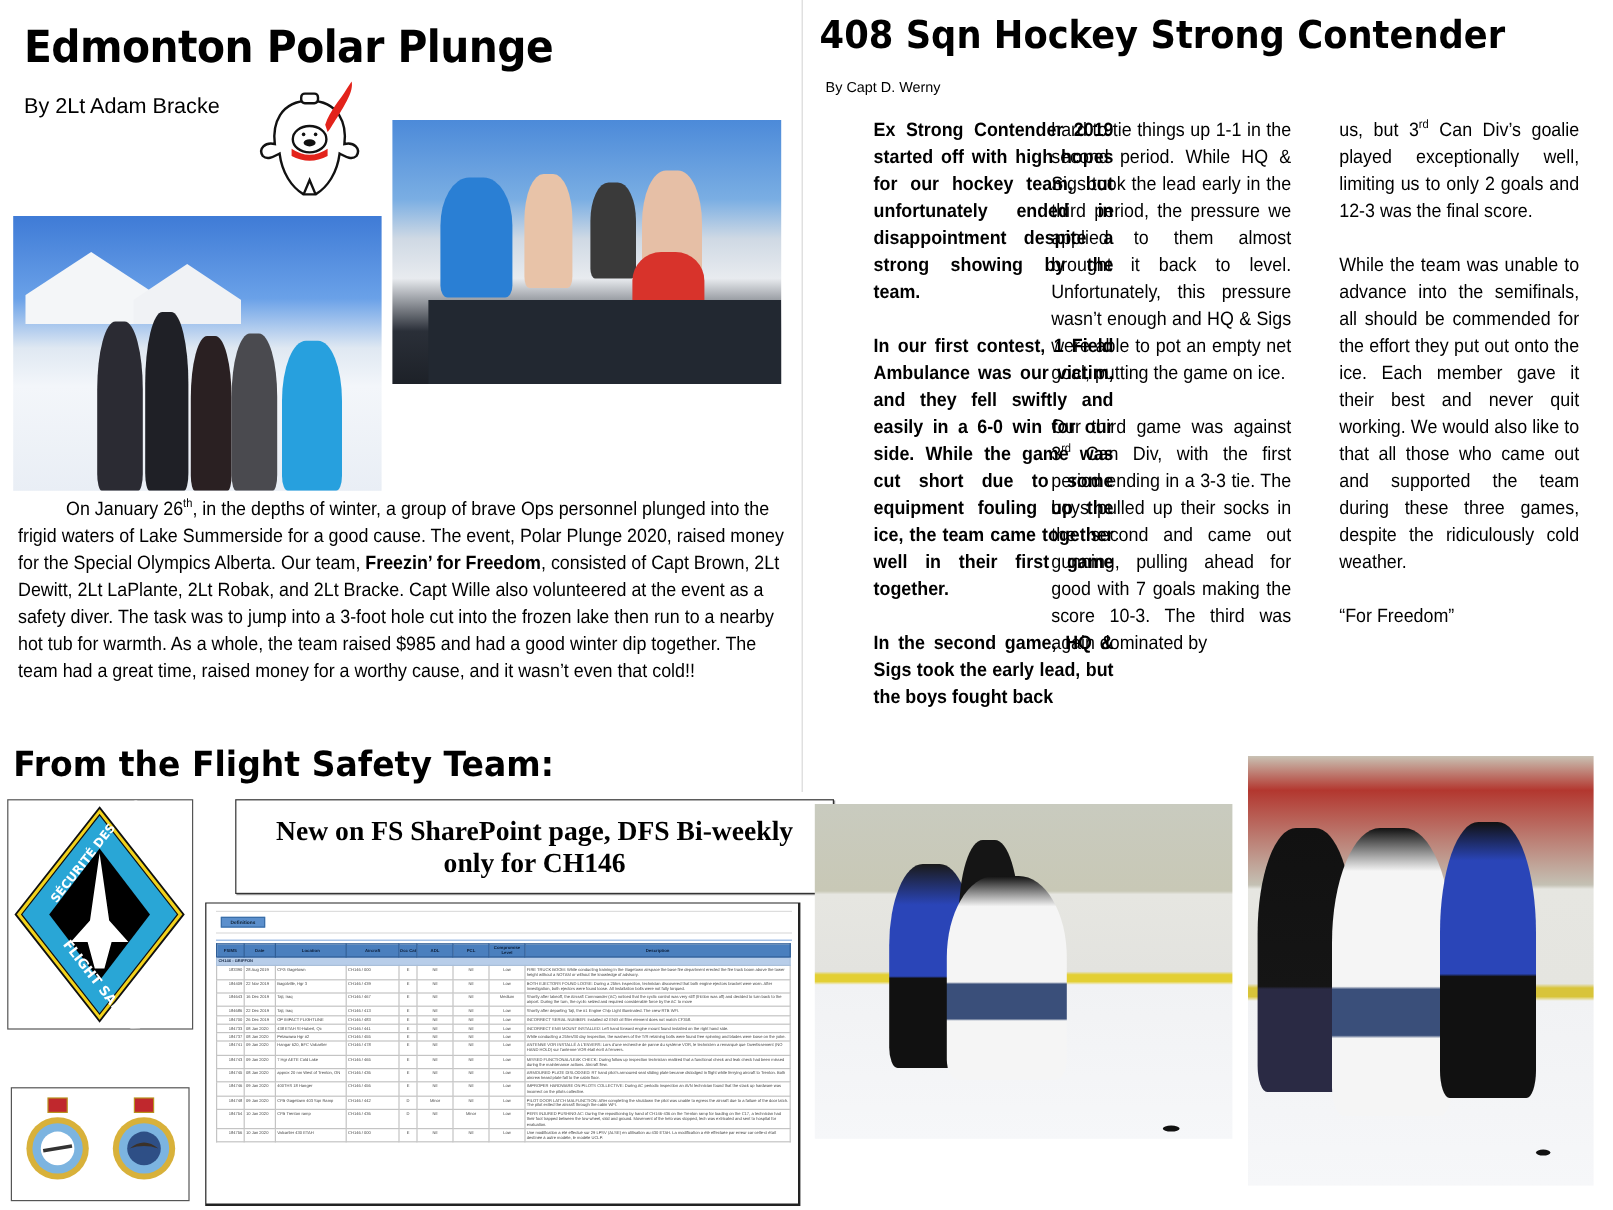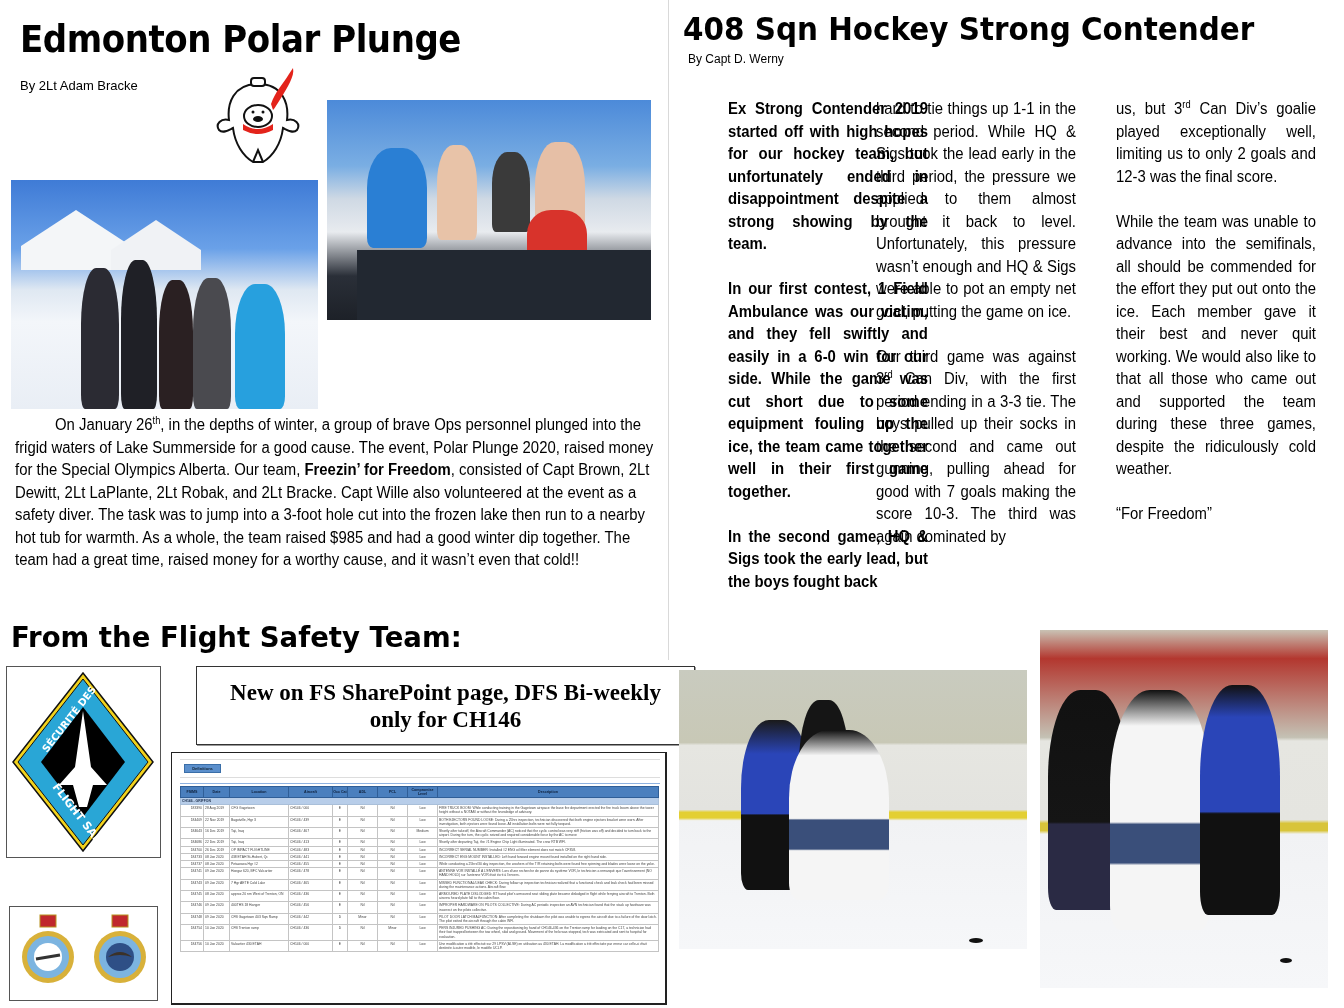--- a/index.html
+++ b/index.html
@@ -3,21 +3,21 @@
 <meta charset="utf-8">
 <style>
   * { box-sizing: border-box; margin: 0; padding: 0; }
   html, body { width: 1344px; height: 1008px; background: #fff; overflow: hidden; }
   body { position: relative; font-family: "Liberation Sans", sans-serif; color: #000; }
 
   .divider-v { position: absolute; left: 668px; top: 0; width: 1px; height: 660px; background: #d9d9d9; }
 
   
   .title-left { position: absolute; left: 20px; top: 18px; font-size: 37px; font-weight: bold; font-family: "DejaVu Sans", sans-serif; letter-spacing: -0.5px; transform: scaleX(0.92); transform-origin: left top; white-space: nowrap; }
-  .byline-left { position: absolute; left: 20px; top: 78px; font-size: 13px; font-family: "Liberation Sans", sans-serif; }
+  .byline-left { position: absolute; left: 20px; top: 78px; font-size: 18px; font-family: "Liberation Sans", sans-serif; }
 
   .polar-logo { position: absolute; left: 213px; top: 64px; width: 90px; height: 104px; }
 
   .photo { position: absolute; overflow: hidden; }
   .photo-group { left: 11px; top: 180px; width: 307px; height: 229px;
     background: linear-gradient(180deg, #3f7bd6 0%, #6aa1e8 30%, #dfe8f2 48%, #f3f6fa 62%, #e9eef5 100%); }
   .photo-tub { left: 327px; top: 100px; width: 324px; height: 220px;
     background: linear-gradient(180deg, #4c8ad9 0%, #7aaee3 30%, #cfd9e4 45%, #e8ebef 60%, #2a2f38 80%, #1d2128 100%); }
   .photo-hockey1 { left: 679px; top: 670px; width: 348px; height: 279px;
     background: linear-gradient(180deg, #c9cbbf 0%, #c8c8b6 26%, #e6e6e1 27%, #e3e3df 50%, #e3cf33 51%, #e3cf33 53%, #f1f2f4 54%, #f6f7f9 100%); }
@@ -45,21 +45,21 @@
   .fs-rule3 { position: absolute; left: 8px; top: 30px; width: 480px; height: 1px; background: #8fb2e0; }
   table.fs { position: absolute; left: 8px; top: 33px; width: 479px; border-collapse: collapse; table-layout: fixed; font-size: 3.4px; line-height: 4.2px; color: #444; }
   table.fs th { background: #4a7fbe; color: #0d1f3a; font-weight: bold; height: 11px; border: 1px solid #2f5e97; font-size: 3.6px; }
   table.fs td { border: 1px solid #c4c4c4; vertical-align: top; padding: 1px 1px; overflow: hidden; }
   table.fs tr.group td { background: #b7cde9; color: #1b2d4a; font-weight: bold; height: 7px; border-color: #a9bfd9; }
   table.fs td.num { text-align: right; }
   table.fs td.c { text-align: center; }
 
   
   .title-right { position: absolute; left: 683px; top: 10px; font-size: 32px; font-weight: bold; font-family: "DejaVu Sans", sans-serif; transform: scaleX(0.92); transform-origin: left top; white-space: nowrap; }
-  .byline-right { position: absolute; left: 688px; top: 52px; font-size: 12px; font-family: "Liberation Sans", sans-serif; }
+  .byline-right { position: absolute; left: 688px; top: 66px; font-size: 12px; font-family: "Liberation Sans", sans-serif; }
   .col { position: absolute; top: 98px; width: 200px; font-size: 16px; line-height: 22.5px; text-align: justify; font-family: "Liberation Sans", sans-serif; }
   .col p { margin-bottom: 22.5px; }
   .col p.nomb { margin-bottom: 0; }
   .col sup { font-size: 10px; line-height: 0; }
   .col1 { left: 728px; font-weight: bold; }
   .col2 { left: 876px; }
   .col3 { left: 1116px; }
   .col .inner { transform: scaleX(0.93); transform-origin: left top; width: 215px; }
 </style>
 </head>

